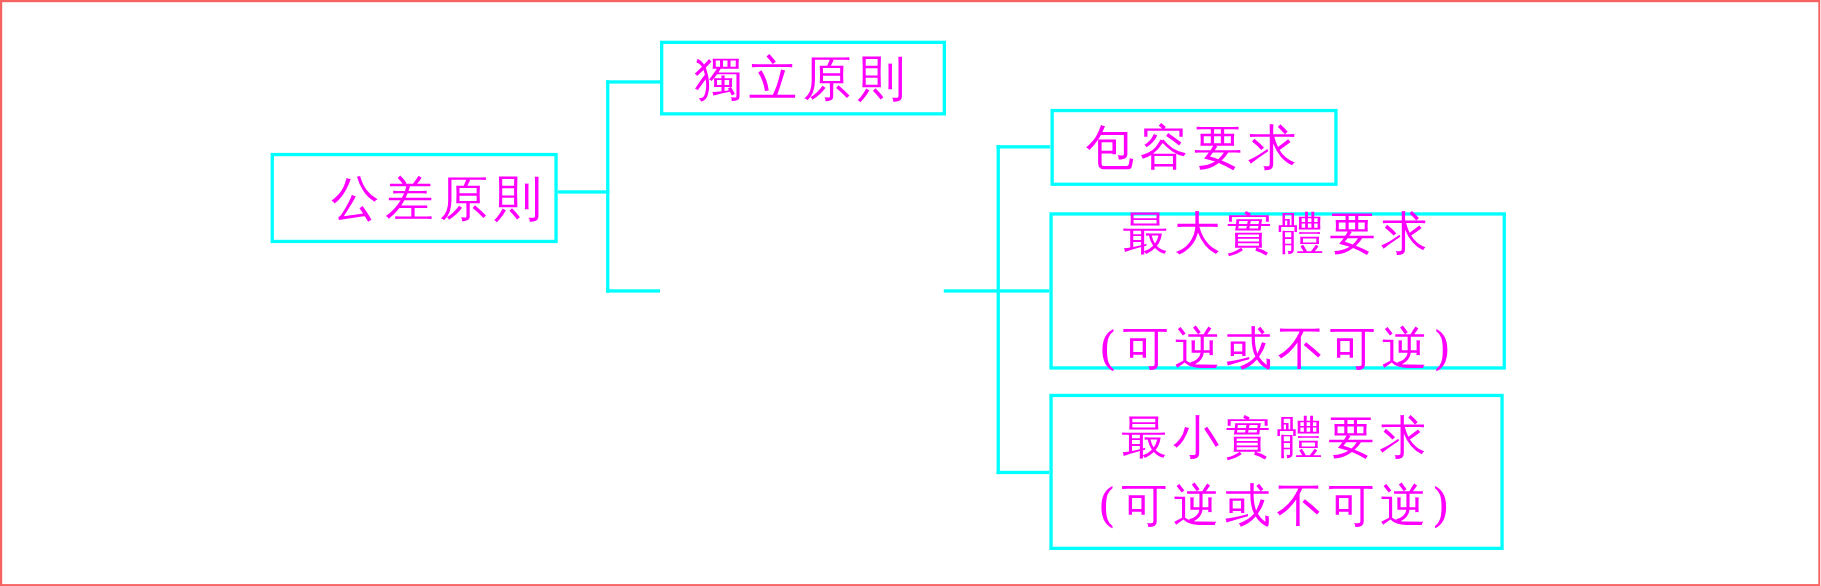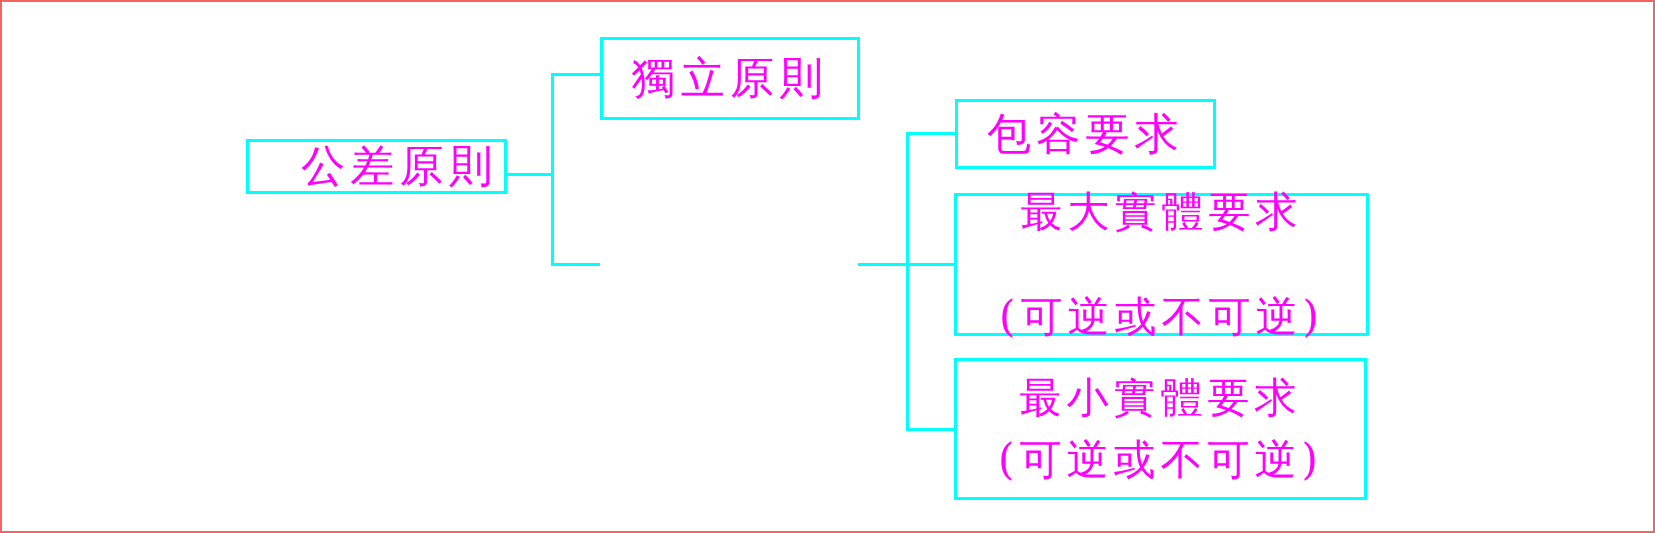--- a/index.html
+++ b/index.html
@@ -28,22 +28,22 @@
     flex-direction: column;
     align-items: center;
     justify-content: center;
     text-align: center;
     white-space: nowrap;
   }
   .node .line1, .node .line2 { letter-spacing: 0.12em; }
   .size-s { font-size: 44px; }
   .size-m { font-size: 42px; line-height: 62px; }
 
-  #node-root   { left: 244px; top: 137px; width: 261px; height: 55px; padding-left: 46px; }
-  #node-indep  { left: 598px; top:  35px; width: 260px; height: 83px; }
+  #node-root   { left: 244px; top: 137px; width: 261px; height: 82px; padding-left: 46px; }
+  #node-indep  { left: 598px; top:  35px; width: 260px; height: 68px; }
   #node-relat  { left: 598px; top: 227px; width: 260px; height: 71px; }
   #node-envel  { left: 953px; top:  97px; width: 261px; height: 70px; }
   #node-mmr    { left: 952px; top: 191px; width: 415px; height: 143px; gap: 43px; }
   #node-lmr    { left: 952px; top: 356px; width: 413px; height: 142px; }
 
   .conn { position: absolute; background: var(--line); }
   .h { height: 3px; }
   .v { width: 3px; }
   #conn-h1 { left: 503px; top: 171px; width: 49px; }
   #conn-v1 { left: 549px; top:  71px; height: 193px; }

